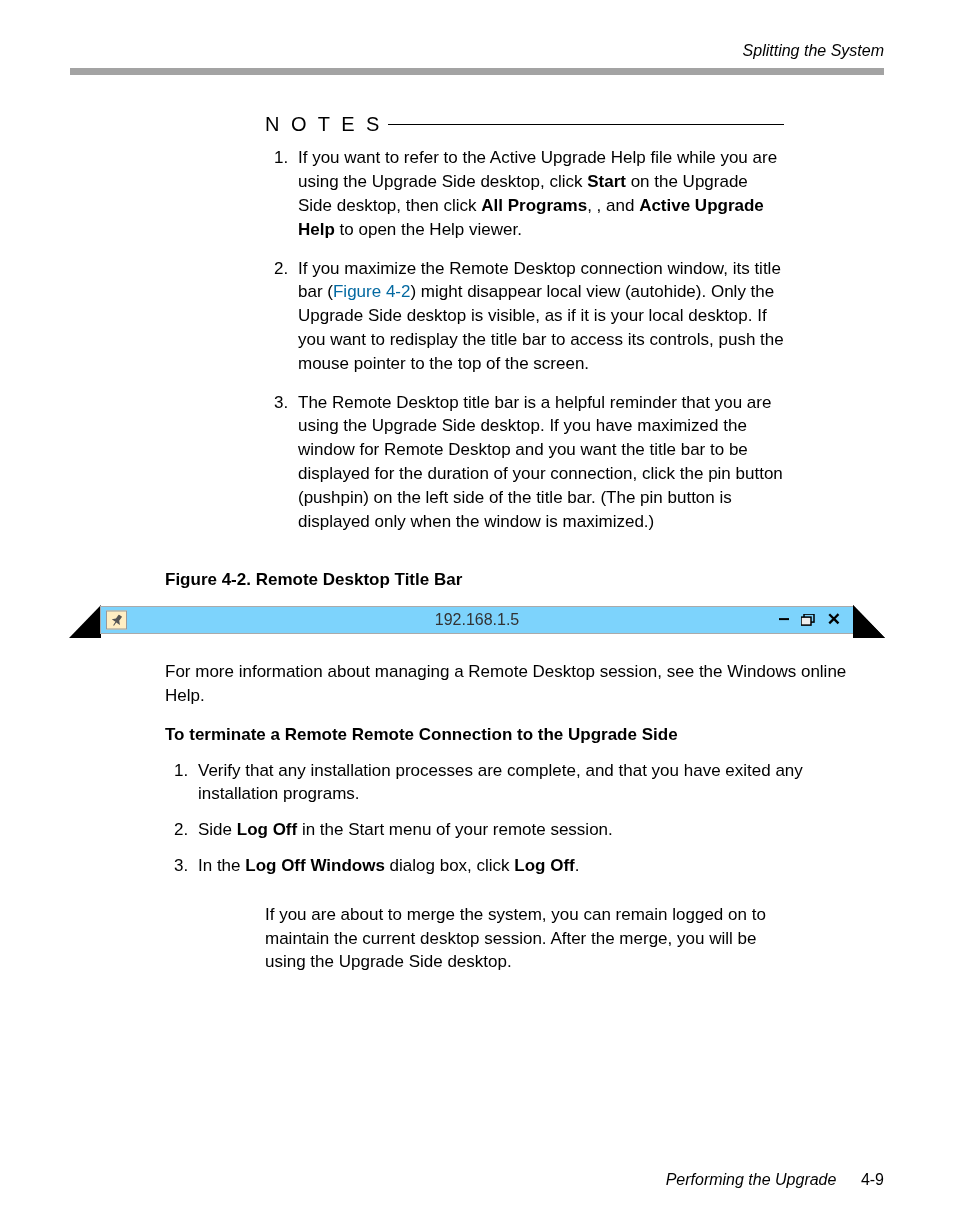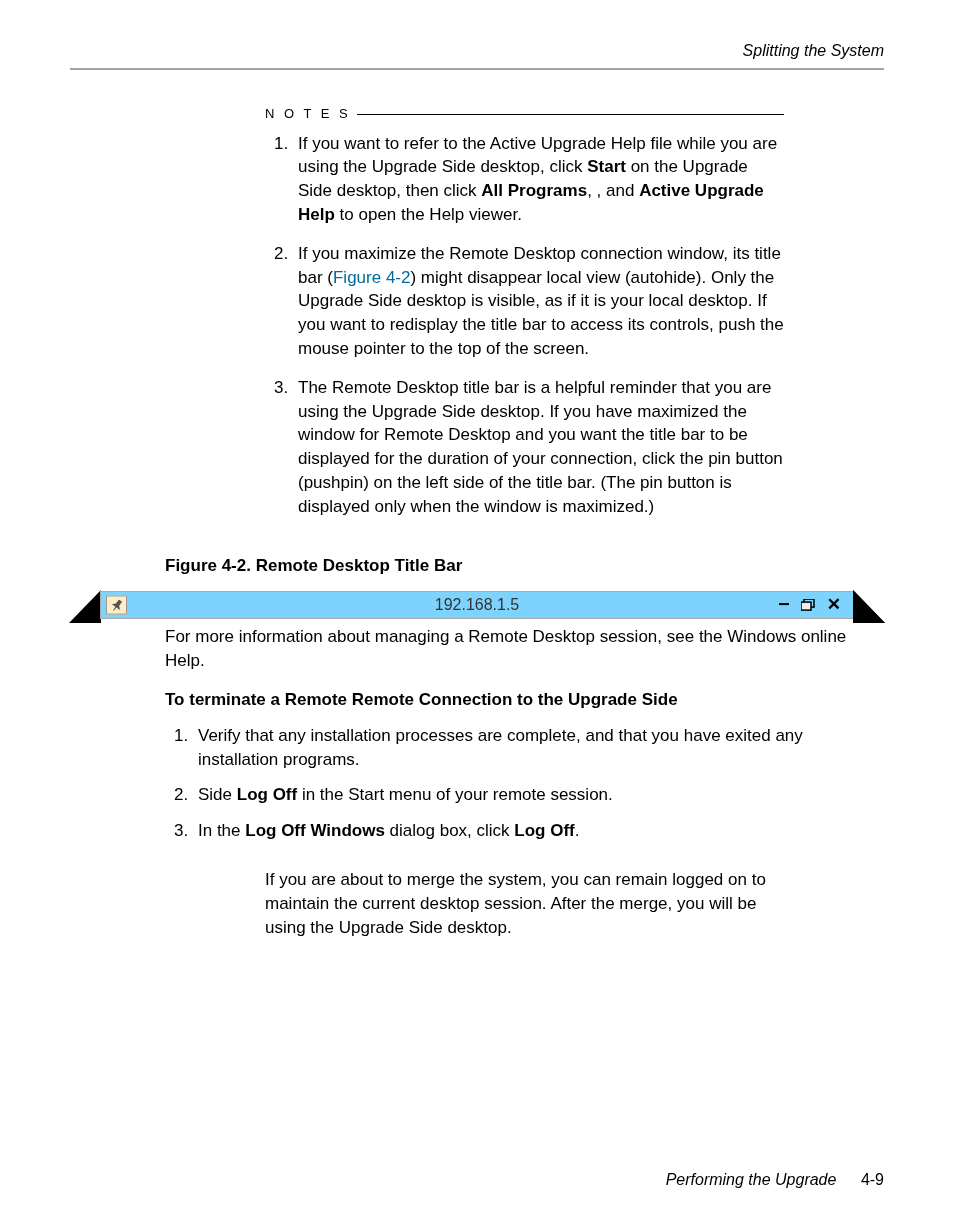--- a/index.html
+++ b/index.html
@@ -8,41 +8,41 @@
       font-size: 17px;
       line-height: 1.4;
       color: #000;
       background: #fff;
       width: 954px;
       height: 1227px;
       padding: 40px 70px 30px 70px;
       position: relative;
     }
     .header-area {
-      border-bottom: 2px solid #a3a3a3;
+      border-bottom: 7px solid #a3a3a3;
       padding-bottom: 6px;
       margin-bottom: 35px;
     }
     .header-text {
       text-align: right;
       font-style: italic;
       font-size: 16px;
     }
     .notes-block {
       margin-left: 195px;
       margin-right: 100px;
     }
     .notes-heading {
       display: flex;
       align-items: center;
       margin-bottom: 8px;
     }
     .notes-label {
       letter-spacing: 3px;
-      font-size: 13px;
+      font-size: 20px;
       white-space: nowrap;
     }
     .notes-rule {
       flex: 1;
       border-top: 1px solid #000;
       margin-left: 6px;
     }
     .ol-notes {
       list-style: decimal;
       padding-left: 28px;
@@ -98,20 +98,21 @@
     .tri-left {
       position: absolute;
       left: -1px; top: -1px;
       width: 0; height: 0;
       border-style: solid;
       border-width: 0 0 33px 32px;
       border-color: transparent transparent #000 transparent;
     }
     .body-block {
       margin-left: 95px;
+      margin-top: 20px;
     }
     .body-para { margin-bottom: 15px; }
     .subhead { font-weight: bold; margin-bottom: 12px; }
     .ol-steps { list-style: decimal; padding-left: 28px; }
     .ol-steps li { margin-bottom: 12px; padding-left: 5px; }
     .note-block {
       margin-left: 195px;
       margin-right: 100px;
       margin-top: 25px;
     }

